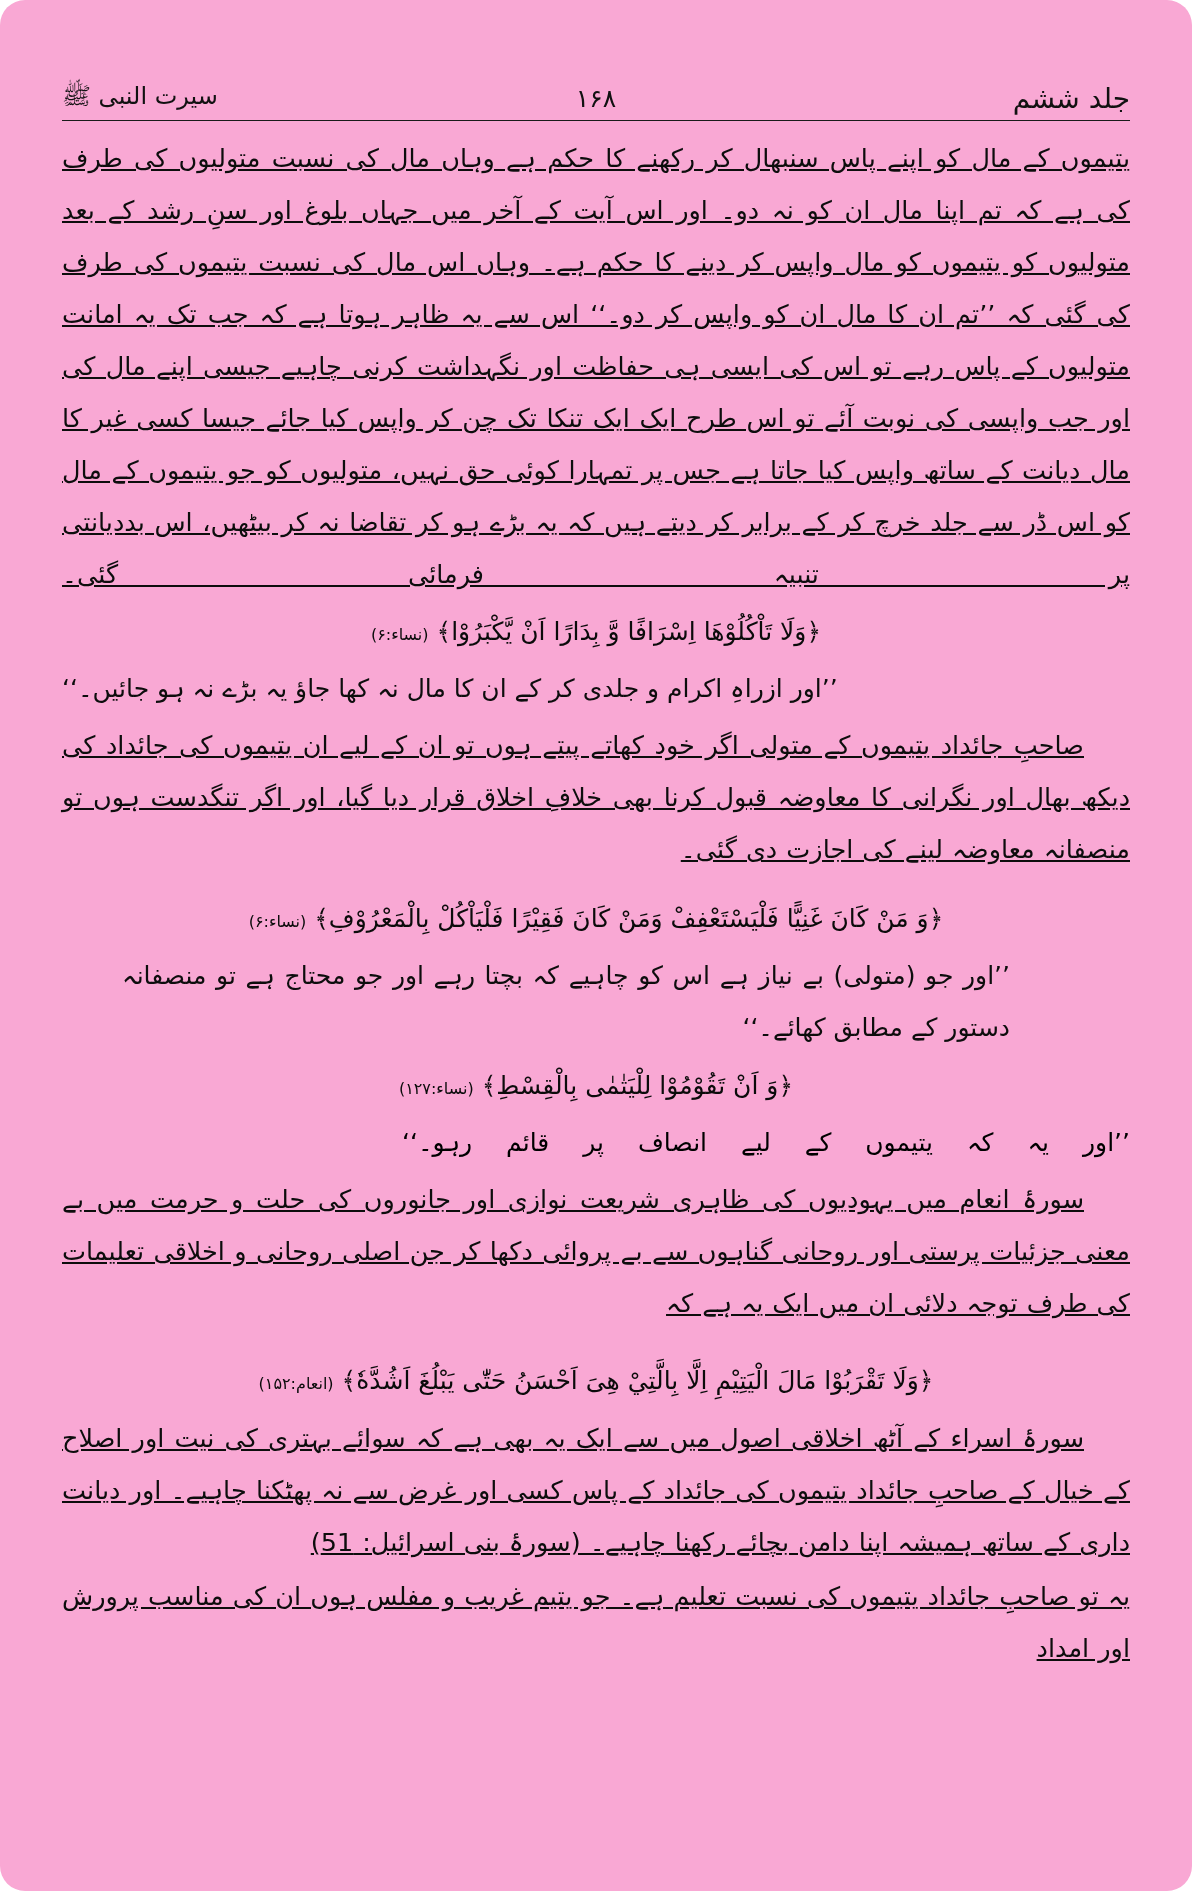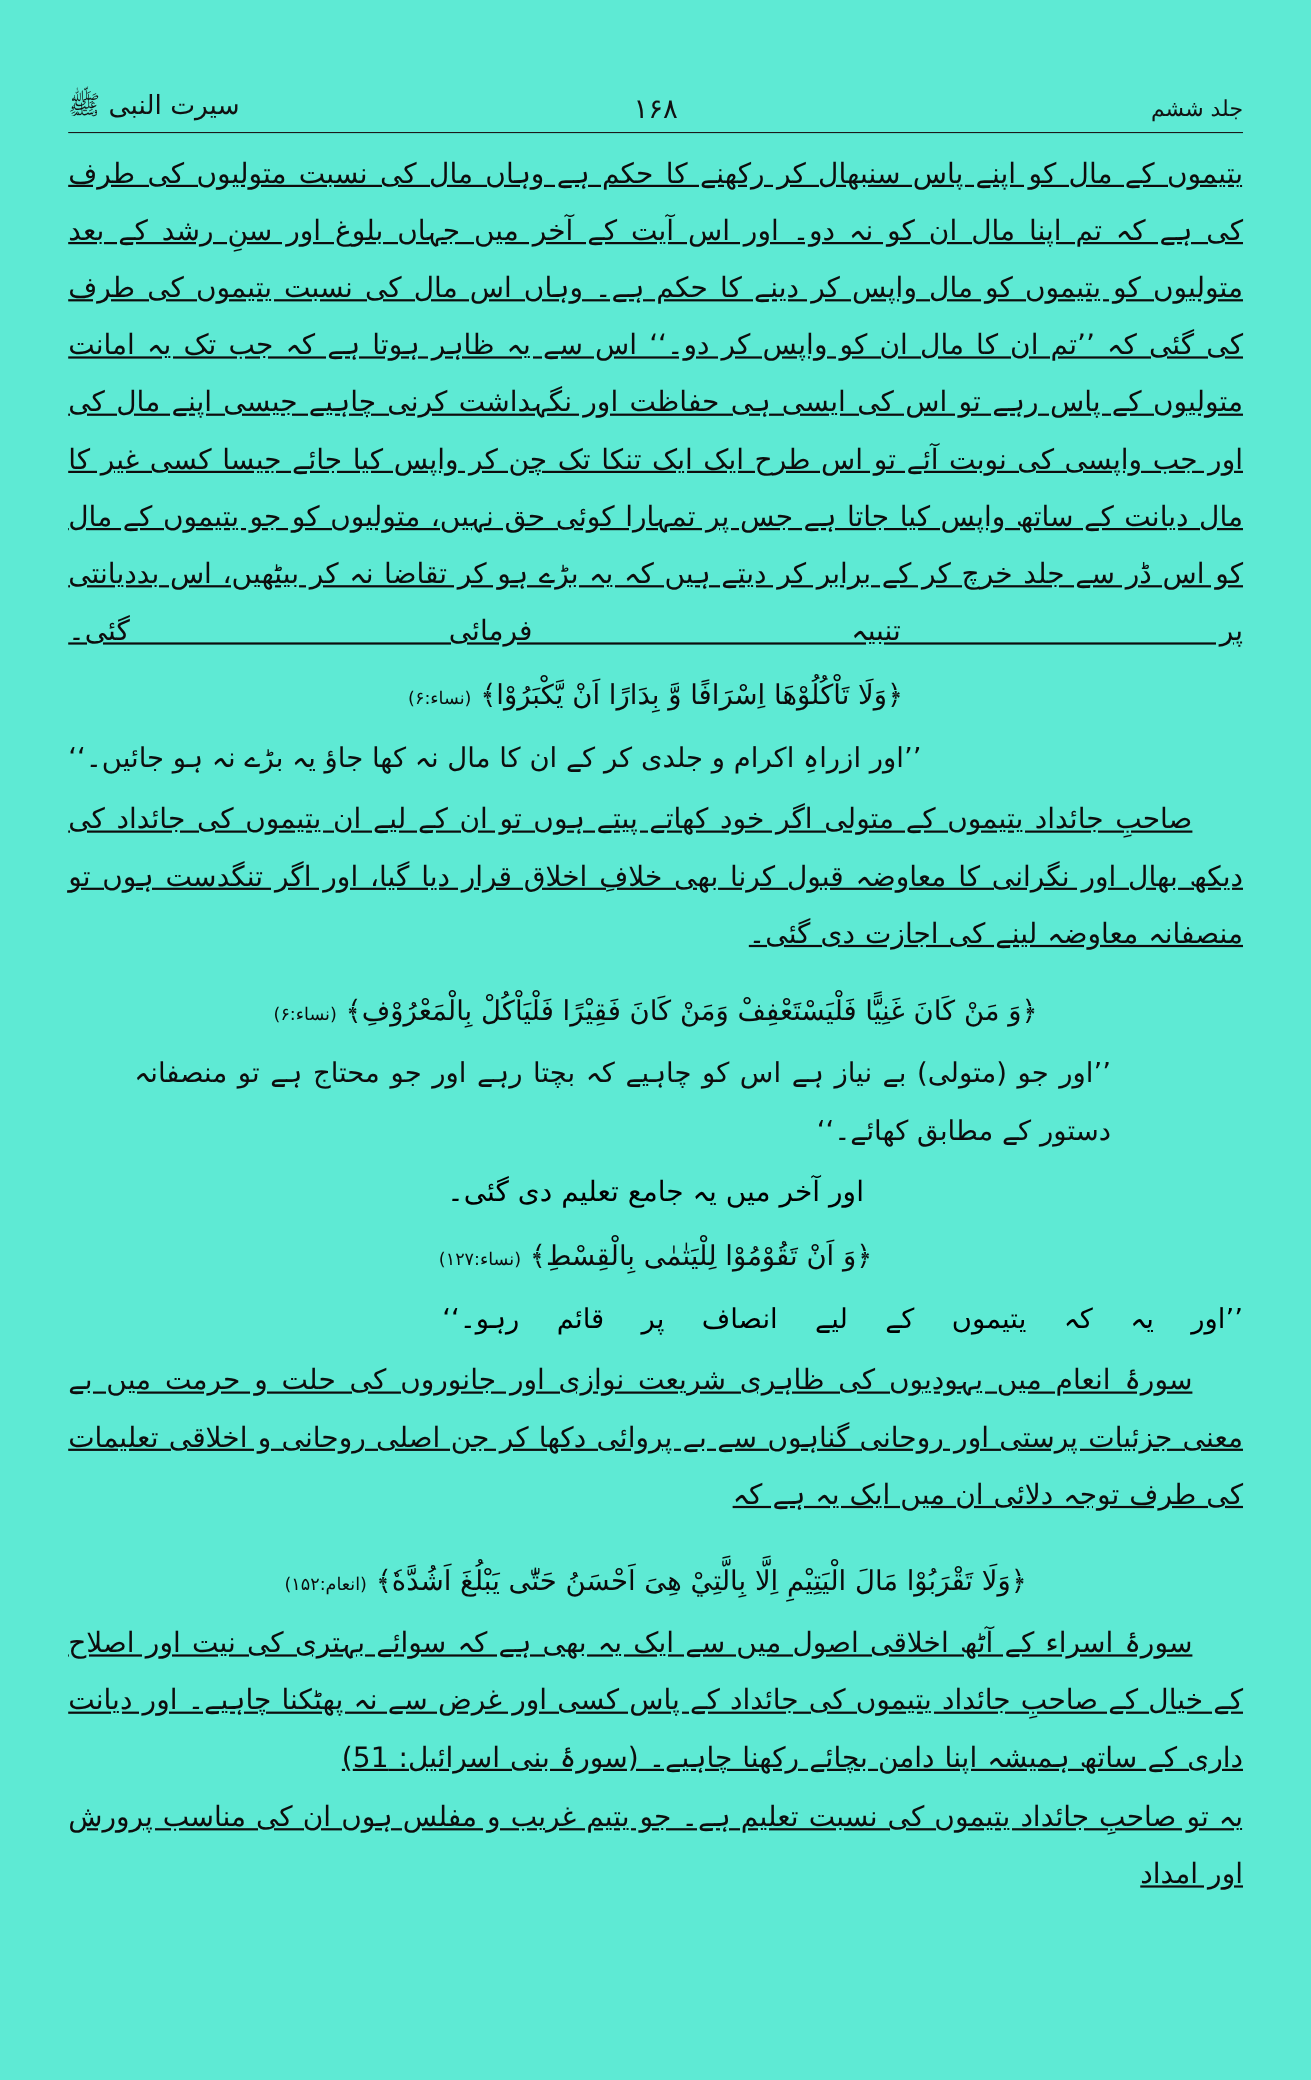--- a/index.html
+++ b/index.html
@@ -7,25 +7,26 @@
     padding: 0;
     background: #ffffff;
   }
   body {
     font-family: "DejaVu Sans", sans-serif;
   }
   .page {
     position: relative;
     width: 1192px;
     height: 1891px;
-    background: #5eead4;
+    background: #f9a8d4;
     margin: 0 auto;
     overflow: hidden;
     box-sizing: border-box;
     padding: 0;
+    border-radius: 25px;
   }
   
   .header {
     position: absolute;
     top: 78px;
     left: 62px;
     right: 62px;
     height: 40px;
     display: flex;
     flex-direction: row-reverse;
@@ -42,21 +43,21 @@
   .header-right {
     font-size: 24px;
   }
   .header-center {
     font-size: 25px;
     position: absolute;
     left: 50%;
     transform: translateX(-50%);
   }
   .header-left {
-    font-size: 20px;
+    font-size: 28px;
   }
   .rule {
     position: absolute;
     top: 120px;
     left: 62px;
     right: 62px;
     border-top: 1.6px solid #1a1a1a;
   }
   
   .content {
@@ -157,21 +158,20 @@
 
     <div class="spacer-sm"></div>
 
     <div class="ayah">
       <span>﴿وَ مَنْ كَانَ غَنِيًّا فَلْيَسْتَعْفِفْ وَمَنْ كَانَ فَقِيْرًا فَلْيَاْكُلْ بِالْمَعْرُوْفِ﴾</span>
       <span class="ref">(نساء:۶)</span>
     </div>
 
     <p class="tarjuma center-ish">’’اور جو (متولی) بے نیاز ہے اس کو چاہیے کہ بچتا رہے اور جو محتاج ہے تو منصفانہ دستور کے مطابق کھائے۔‘‘</p>
 
-    <p class="centerline">اور آخر میں یہ جامع تعلیم دی گئی۔</p>
 
     <div class="ayah">
       <span>﴿وَ اَنْ تَقُوْمُوْا لِلْيَتٰمٰى بِالْقِسْطِ﴾</span>
       <span class="ref">(نساء:۱۲۷)</span>
     </div>
 
     <p class="tarjuma-tail">’’اور یہ کہ یتیموں کے لیے انصاف پر قائم رہو۔‘‘</p>
 
     <p class="para indent last-right">سورۂ انعام میں یہودیوں کی ظاہری شریعت نوازی اور جانوروں کی حلت و حرمت میں بے معنی جزئیات پرستی اور روحانی گناہوں سے بے پروائی دکھا کر جن اصلی روحانی و اخلاقی تعلیمات کی طرف توجہ دلائی ان میں ایک یہ ہے کہ</p>
 

